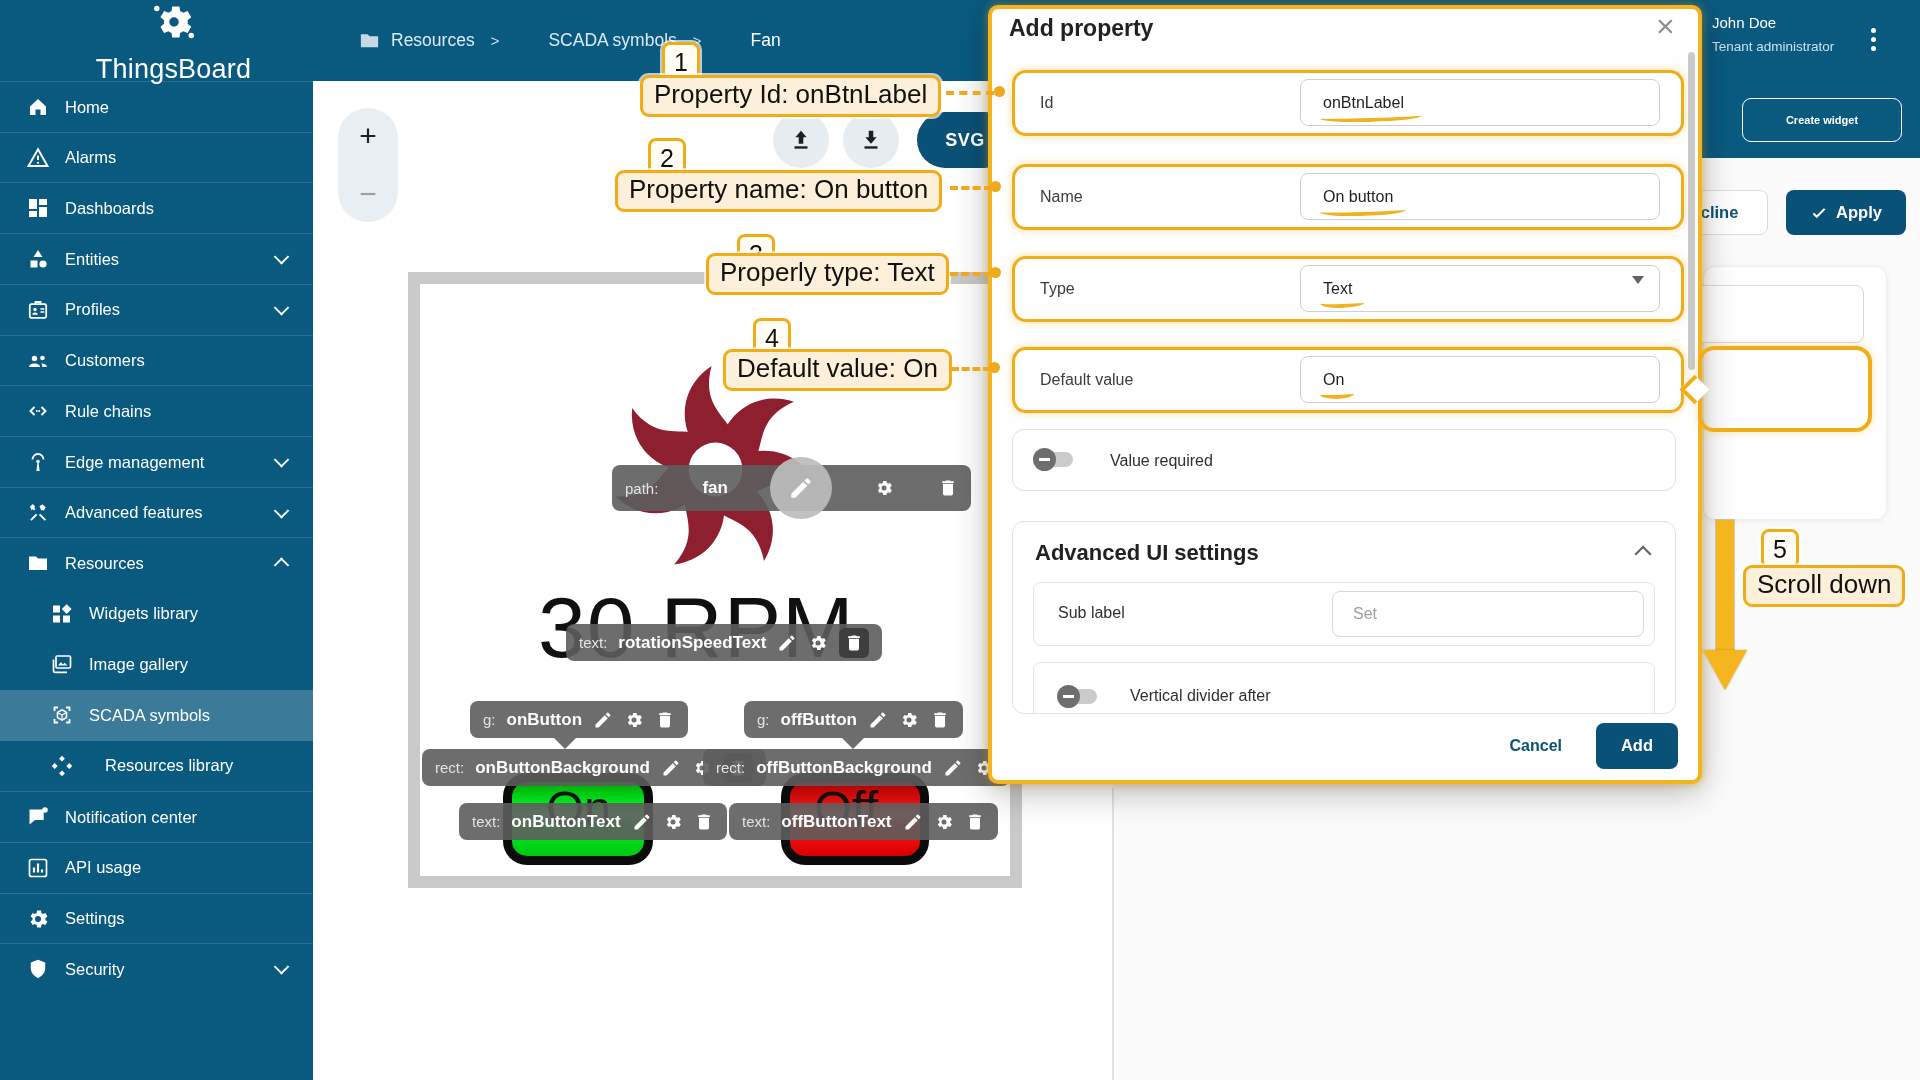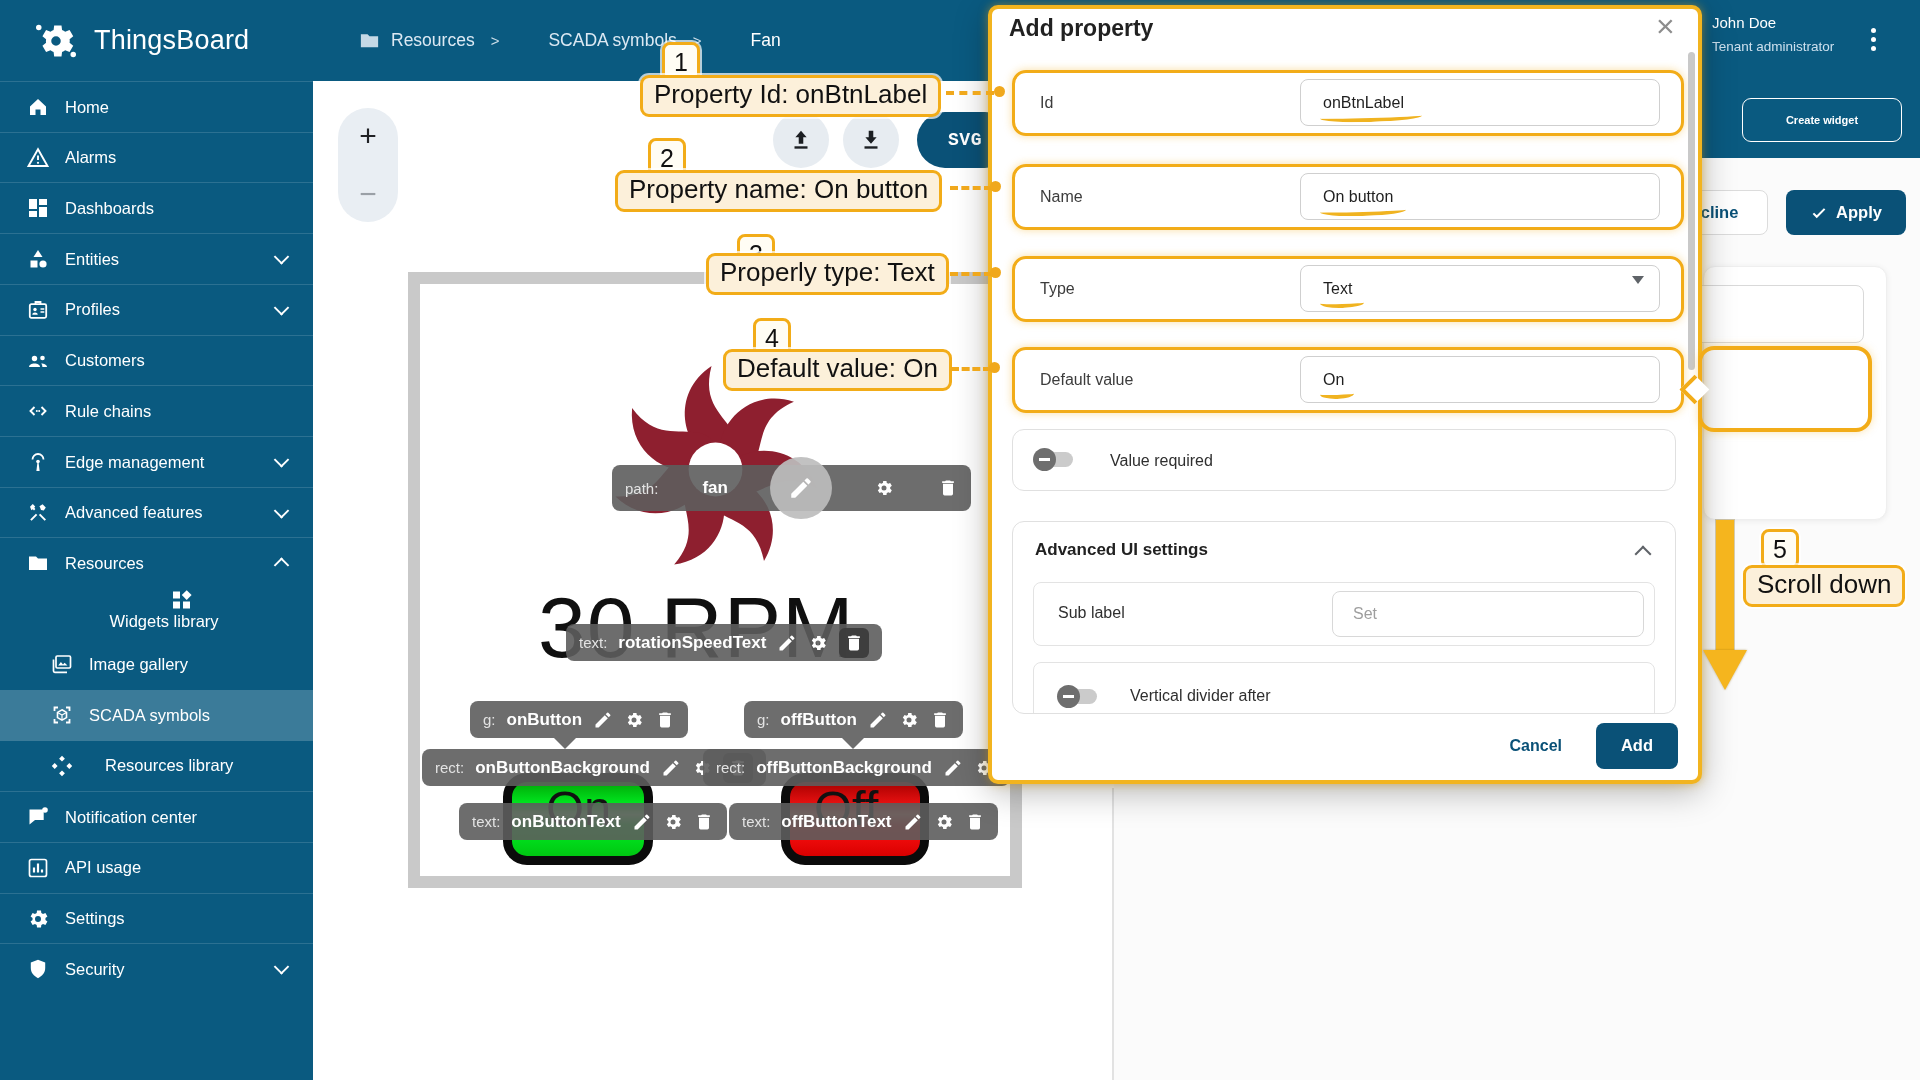--- a/index.html
+++ b/index.html
@@ -4,21 +4,21 @@
 <style>
   html,body{margin:0;padding:0;background:#444;}
   .stage{position:relative;width:1920px;height:1080px;overflow:hidden;background:#fff;
          font-family:"Liberation Sans",sans-serif;-webkit-font-smoothing:antialiased;}
   .abs{position:absolute;}
   .flexc{display:flex;align-items:center;justify-content:center;}
 
   
   #sidebar{left:0;top:0;width:313px;height:1080px;background:var(--primary);z-index:10;}
   #logo{position:absolute;left:0;top:0;width:313px;height:81px;display:flex;align-items:center;
-        padding-left:34px;gap:16px;color:#fff;box-sizing:border-box;}
+        padding-left:34px;gap:10px;color:#fff;box-sizing:border-box;flex-direction:column;}
   #logo .ic{width:44px;height:44px;color:#fff;}
   #logo .txt{font-size:27px;font-weight:500;letter-spacing:.2px;}
   .side-item{position:absolute;left:0;width:313px;height:51px;display:flex;align-items:center;
              color:#fff;cursor:pointer;box-sizing:border-box;}
   .side-item.tl{border-top:1px solid rgba(255,255,255,.14);}
   .side-item.active{background:rgba(255,255,255,.2);}
   .side-item .ic{width:24px;height:24px;margin-left:26px;flex:none;color:#fff;}
   .side-item.sub .ic{margin-left:50px;}
   .side-item .lbl{margin-left:15px;font-size:16.5px;font-weight:500;white-space:nowrap;}
   .chev{position:absolute;right:26px;top:50%;width:9px;height:9px;border-right:2px solid #fff;
@@ -46,21 +46,21 @@
 
   
   #zoom-pill{left:338px;top:108px;width:60px;height:114px;background:#e9eef3;border-radius:30px;z-index:2;}
   #zoom-in{left:338px;top:114px;width:60px;height:44px;font-size:30px;color:#202124;z-index:3;cursor:pointer;}
   #zoom-out{left:338px;top:174px;width:60px;height:40px;font-size:30px;color:#9aa0a6;z-index:3;cursor:pointer;}
   #btn-upload,#btn-download{width:56px;height:56px;border-radius:50%;background:#e7ecf1;color:#1c1f23;z-index:2;cursor:pointer;}
   #btn-upload{left:773px;top:112px;}
   #btn-download{left:843px;top:112px;}
   #btn-upload .ic,#btn-download .ic{width:26px;height:26px;}
   #btn-svg{left:917px;top:112px;width:96px;height:56px;border-radius:28px;background:var(--btnblue);
-           color:#fff;font-weight:700;font-size:18px;z-index:2;cursor:pointer;letter-spacing:.5px;font-family:Liberation Mono, monospace;}
+           color:#fff;font-weight:700;font-size:18px;z-index:2;cursor:pointer;letter-spacing:.5px;}
 
   
   #canvas-frame{left:408px;top:272px;width:614px;height:616px;border:12px solid #c9c9c9;
                 box-sizing:border-box;background:#fff;z-index:1;}
   #fan-svg{left:598px;top:352px;width:235px;height:235px;z-index:1;}
   #rpm-text{left:538px;top:584px;font-size:86px;color:#101010;letter-spacing:1px;z-index:1;line-height:1;}
   #btn-green,#btn-red{border:9px solid #0b0b0b;border-radius:24px;box-sizing:border-box;z-index:2;}
   #btn-green{left:503px;top:773px;width:150px;height:92px;
      background:linear-gradient(180deg,#00a807 0%,#00e81f 30%,#8dff8d 44%,#00ef23 58%,#00c712 100%);}
   #btn-red{left:781px;top:773px;width:148px;height:92px;
@@ -117,21 +117,21 @@
   #vr-card{left:1012px;top:429px;width:664px;height:62px;border:1.5px solid #e0e0e0;border-radius:12px;
       z-index:41;box-sizing:border-box;}
   .tgl{position:absolute;width:37px;height:15px;background:#cbcbcb;border-radius:8px;z-index:42;cursor:pointer;}
   .tgl .knob{position:absolute;left:-3px;top:-4px;width:23px;height:23px;border-radius:50%;background:#6e6e6e;
       display:flex;align-items:center;justify-content:center;}
   .tgl .minus{width:11px;height:2.5px;background:#fff;}
   #vr-toggle{left:1036px;top:452px;}
   #vr-label{left:1110px;top:452px;font-size:16px;color:#2f2f2f;z-index:42;}
   #adv-card{left:1012px;top:521px;width:664px;height:193px;border:1.5px solid #e0e0e0;border-radius:12px;
       z-index:41;overflow:hidden;background:#fff;box-sizing:border-box;}
-  #adv-title{position:absolute;left:22px;top:18px;font-size:17px;font-weight:700;color:#212121;}
+  #adv-title{position:absolute;left:22px;top:18px;font-size:22px;font-weight:700;color:#212121;}
   #adv-chev{position:absolute;right:26px;top:26px;width:10px;height:10px;border-left:2px solid #5f6368;
       border-top:2px solid #5f6368;transform:rotate(45deg);cursor:pointer;}
   .innerrow{position:absolute;left:20px;width:622px;height:64px;border:1.2px solid #e3e3e3;border-radius:8px;
       box-sizing:border-box;}
   #sub-row{top:60px;} #vd-row{top:140px;}
   #sub-label{position:absolute;left:24px;top:21px;font-size:16px;color:#2f2f2f;}
   #sub-input{position:absolute;left:298px;top:8px;width:312px;height:46px;border:1.5px solid #d8d8d8;
       border-radius:8px;box-sizing:border-box;display:flex;align-items:center;padding-left:20px;
       color:#9e9e9e;font-size:16px;cursor:text;background:#fff;}
   #vd-toggle{position:absolute;left:26px;top:26px;width:37px;height:15px;background:#cbcbcb;border-radius:8px;cursor:pointer;}
@@ -273,21 +273,21 @@
         </div>
         <div class="side-item tl" style="top: 537.48px;">
           <span class="ic">
             <svg viewBox="0 0 24 24">
               <path fill="currentColor" d="M3 5.5h7l2 2h9V19H3z"></path>
             </svg>
           </span>
           <span class="lbl">Resources</span>
           <span class="chev up"></span>
         </div>
-        <div class="side-item sub" style="top: 588.2px; flex-direction: column;">
+        <div class="side-item sub" style="top: 588.2px;">
           <span class="ic">
             <svg viewBox="0 0 24 24">
               <path fill="currentColor" d="M3 3.5h7v7H3zM3 13.5h7v7H3zM13 13.5h7v7h-7z"></path>
               <path fill="currentColor" d="M16.7 2.2l4.9 4.9-4.9 4.9-4.9-4.9z"></path>
             </svg>
           </span>
           <span class="lbl">Widgets library</span>
         </div>
         <div class="side-item sub" style="top: 638.92px;">
           <span class="ic">

